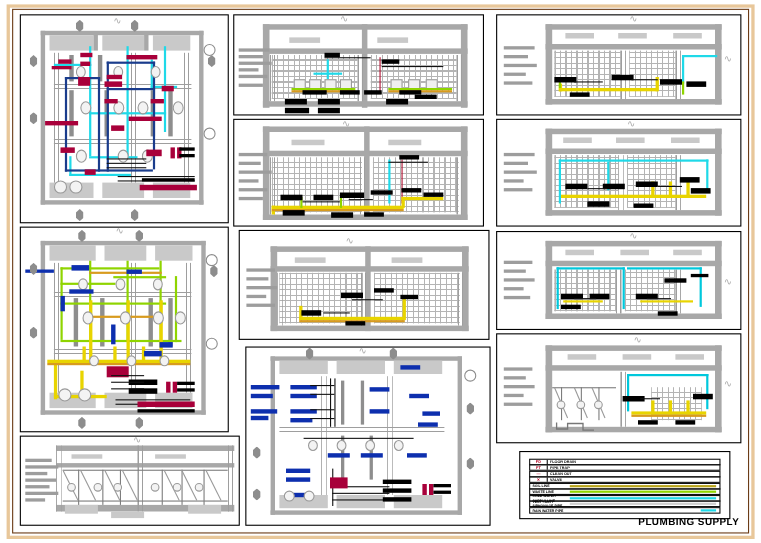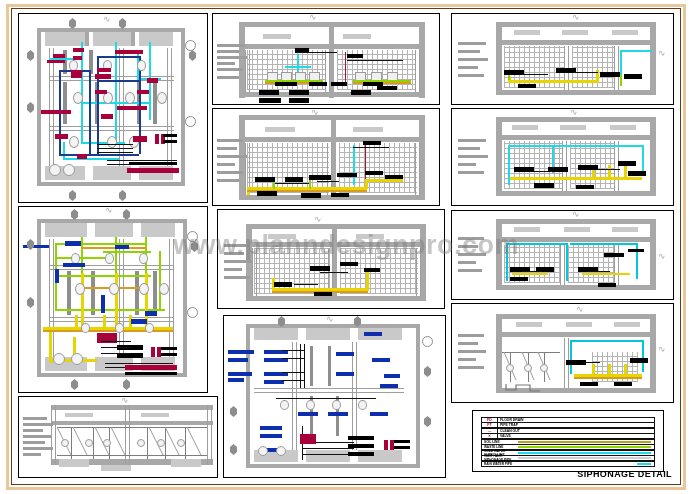--- a/index.html
+++ b/index.html
@@ -838,19 +838,18 @@
           <span class="lg-name">VENT / ANTI SIPHONAGE PIPE</span>
           <span class="lg-line" style="background:#cfcfcf;"></span>
         </div>
         <div class="lg-row2">
           <span class="lg-name">RAIN WATER PIPE</span>
           <span class="lg-line" style="background:#1fd9e8;max-width:14px;margin-left:auto;"></span>
         </div>
       </div>
     </div>
 
-    <div id="sheet-title" style="right:6px;bottom:4px;">SIPHONAGE DETAIL</div>
+    <div id="sheet-title" style="right:6px;bottom:4px;">PLUMBING SUPPLY</div>
 
   </div>
 
-  <div id="watermark" style="top:230px;">www.planndesignpro.com</div>
 
 </div>
 
 </body></html>

